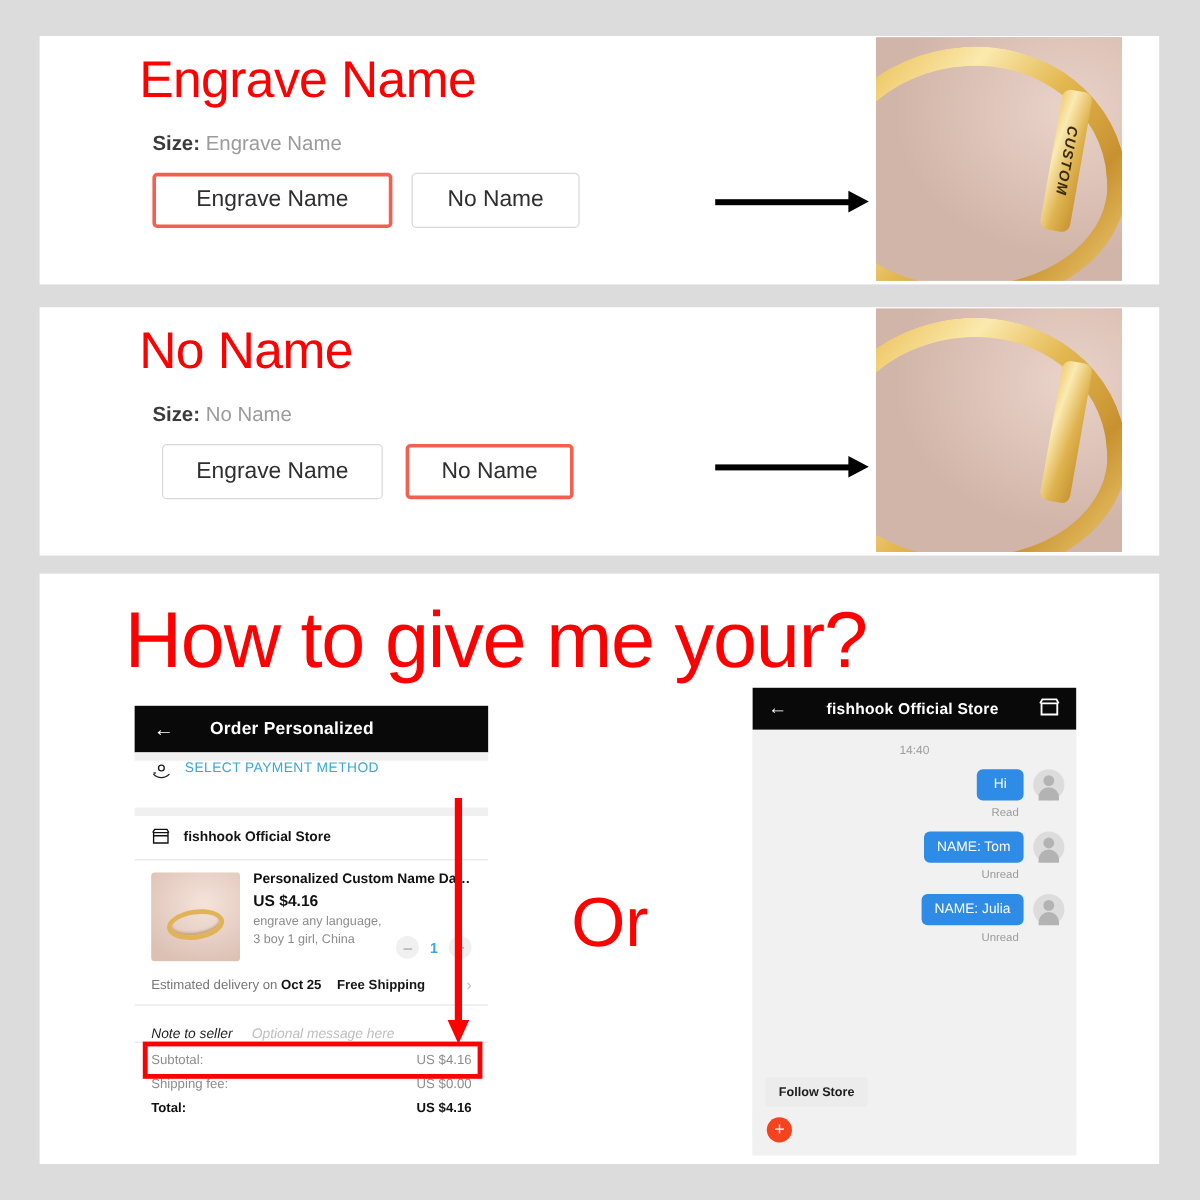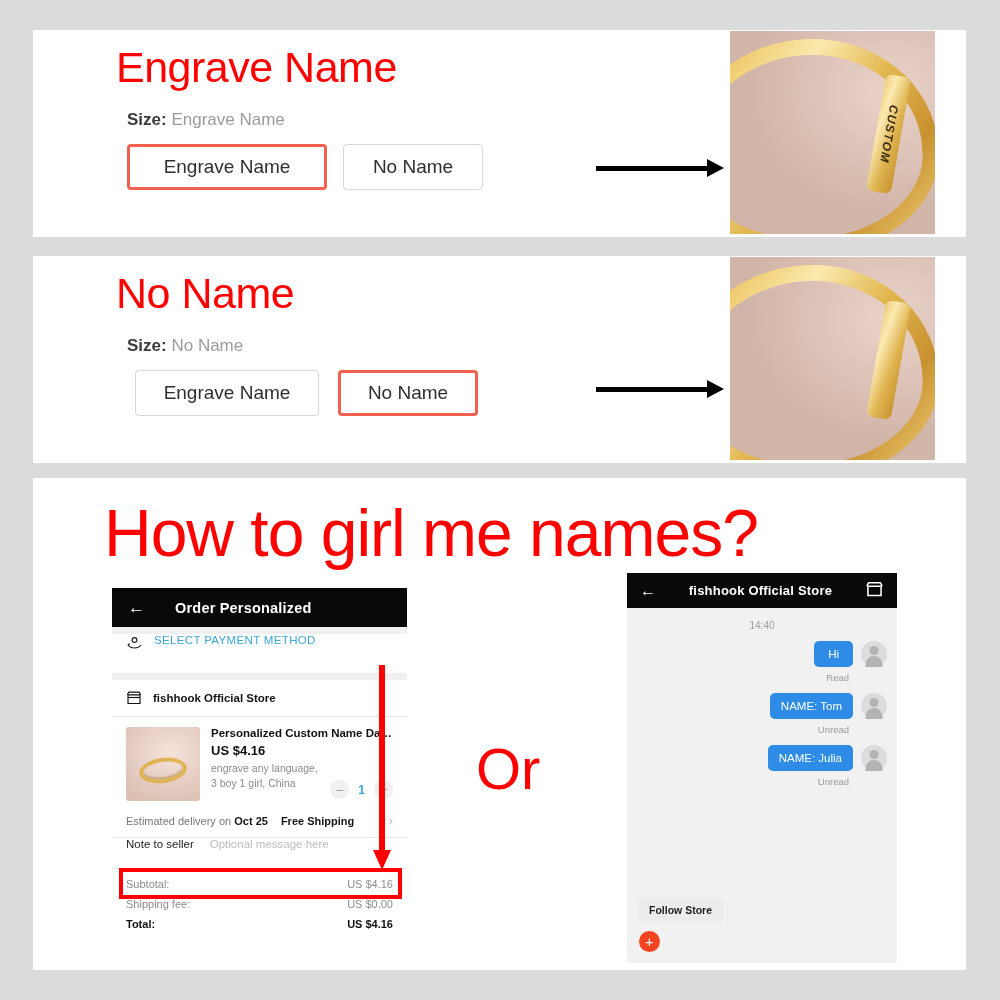--- a/index.html
+++ b/index.html
@@ -207,23 +207,24 @@
 
   .ship-row {
     display: flex; align-items: center;
     padding: 8px 14px 9px 14px; font-size: 11px; color: #777;
   }
   .ship-row b { color: #161616; }
   .ship-row .free { color: #161616; font-weight: 700; margin-left: 13px; }
   .ship-row .chev { margin-left: auto; color: #bdbdbd; font-size: 13px; }
 
   .note-row {
-    display: flex; align-items: flex-start;
+    display: flex; align-items: flex-end;
     height: 30px; padding: 0 14px;
     position: relative;
+    font-style: italic;
   }
   .note-row .nlbl { font-size: 11.5px; color: #1d1d1d; font-weight: 500; }
   .note-row .nph { font-size: 11.5px; color: #bdbdbd; margin-left: 16px; }
 
   .totals { padding: 9px 14px 0 14px; }
   .trow {
     display: flex; justify-content: space-between;
     font-size: 11px; color: #8d8d8d; margin-bottom: 8px;
   }
   .trow.strong { color: #111; font-weight: 700; }
@@ -400,21 +401,21 @@
 
     <div class="ring-photo" style="left:697px; top:1px;">
       <div class="ring-bg"></div>
       <div class="ring-shape"></div>
       <div class="ring-face"></div>
     </div>
   </div>
 
   <div class="panel" id="panel-3"></div>
 
-  <div id="how-heading">How to girl me  names?</div>
+  <div id="how-heading">How to give me  your?</div>
   <div id="or-text">Or</div>
 
   <div id="order-phone">
 
     <div id="order-topbar">
       <span class="back ico">←</span>
       <span class="title">Order Personalized</span>
     </div>
     <div class="thin-sep"></div>
 

